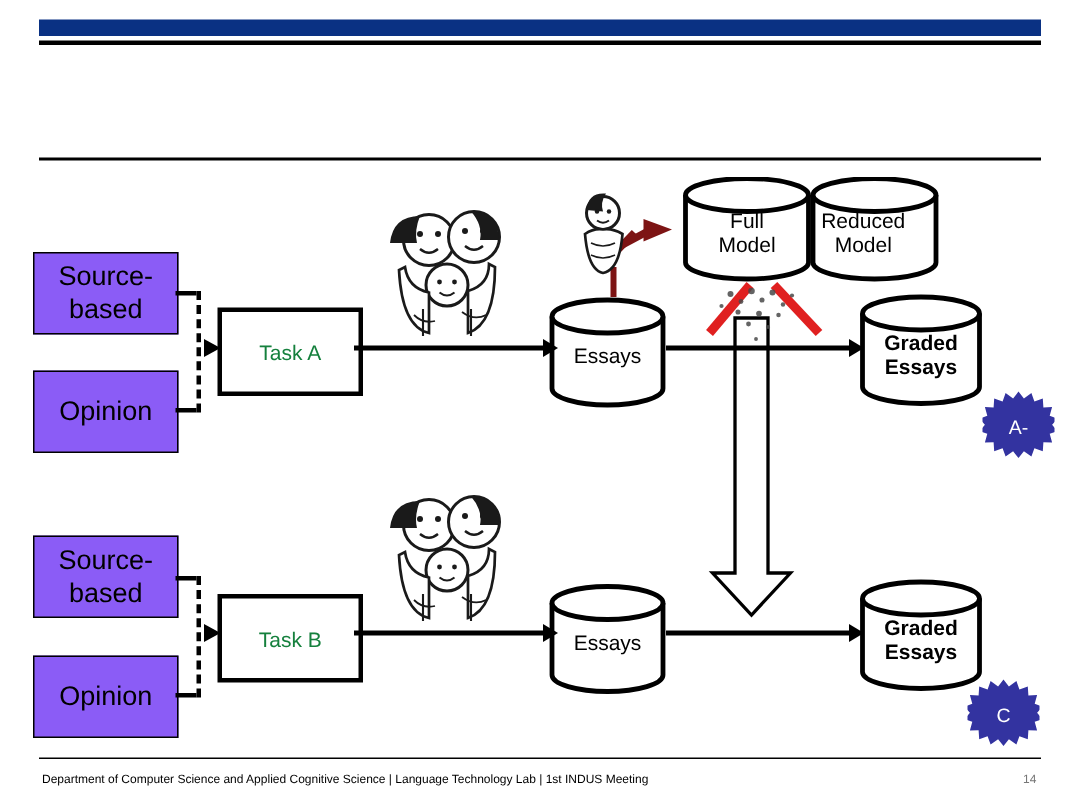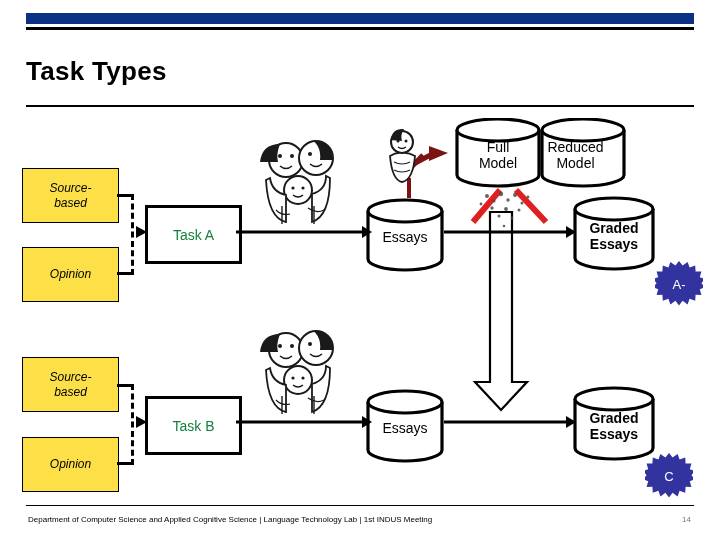--- a/index.html
+++ b/index.html
@@ -26,23 +26,23 @@
   
   .logo{position:absolute;left:574px;top:43px;width:120px;height:54px;}
   .logo-box{position:absolute;left:0;top:0;width:120px;height:31px;background:#14489b;}
   .logo-l1{position:absolute;left:6px;top:2px;font-size:6px;font-weight:bold;color:#ffffff;letter-spacing:.6px;}
   .logo-l2{position:absolute;left:6px;top:10px;font-size:9px;font-weight:bold;color:#ffffff;letter-spacing:2.1px;}
   .logo-l3{position:absolute;left:13px;top:19px;font-size:8px;font-weight:bold;color:#ffffff;letter-spacing:2.6px;}
   .logo-tag{position:absolute;left:2px;top:36px;font-size:10px;font-weight:bold;font-style:italic;color:#14489b;}
 
   
   .pinkbox{
-    position:absolute;background:#fde047;border:1px solid #000;
+    position:absolute;background:#8b5cf6;border:1px solid #000;
     display:flex;align-items:center;justify-content:center;
-    font-size:12px;color:#000;line-height:1.15;text-align:center;font-style:italic;
+    font-size:18px;color:#000;line-height:1.15;text-align:center;
   }
   .pinkbox.two{line-height:1.2;}
 
   .taskbox{
     position:absolute;background:#ffffff;border:3px solid #000;
     display:flex;align-items:center;justify-content:center;
     font-size:14px;color:#15803d;
   }
 
   .cyl{position:absolute;}
@@ -73,21 +73,20 @@
   .svg-layer{position:absolute;left:0;top:0;width:720px;height:540px;pointer-events:none;}
 </style>
 </head>
 <body>
 
 <div class="slide">
 
   <div class="hdr-bar"></div>
   <div class="hdr-rule"></div>
 
-  <div class="page-title">Task Types</div>
   <div class="title-rule"></div>
 
 
   <div class="pinkbox two" style="left:22px;top:168px;width:95px;height:53px;">
     <span style="white-space:pre-line">Source-
 based</span>
   </div>
   <div class="pinkbox" style="left:22px;top:247px;width:95px;height:53px;">
     <span style="white-space:pre-line">Opinion</span>
   </div>

